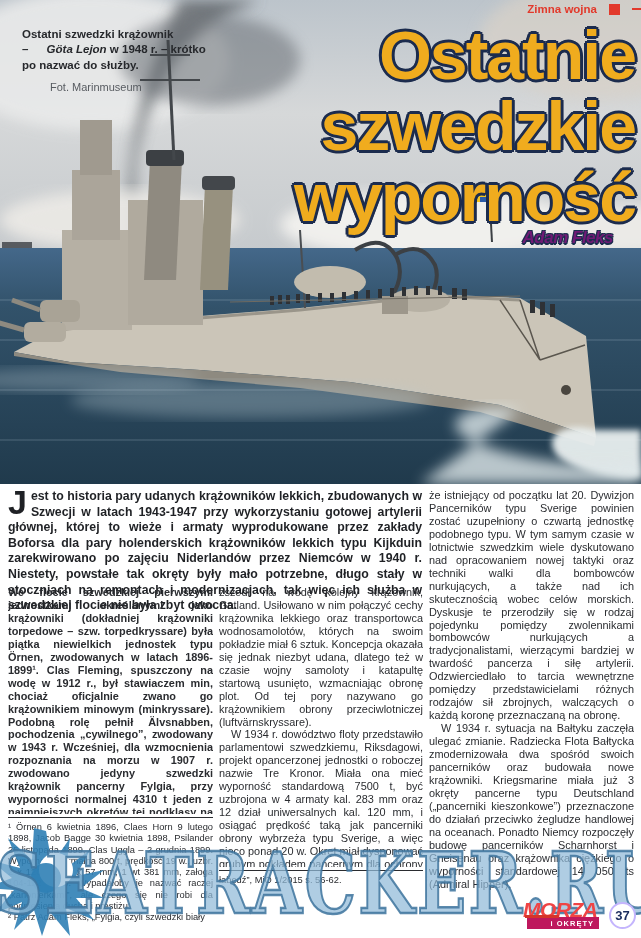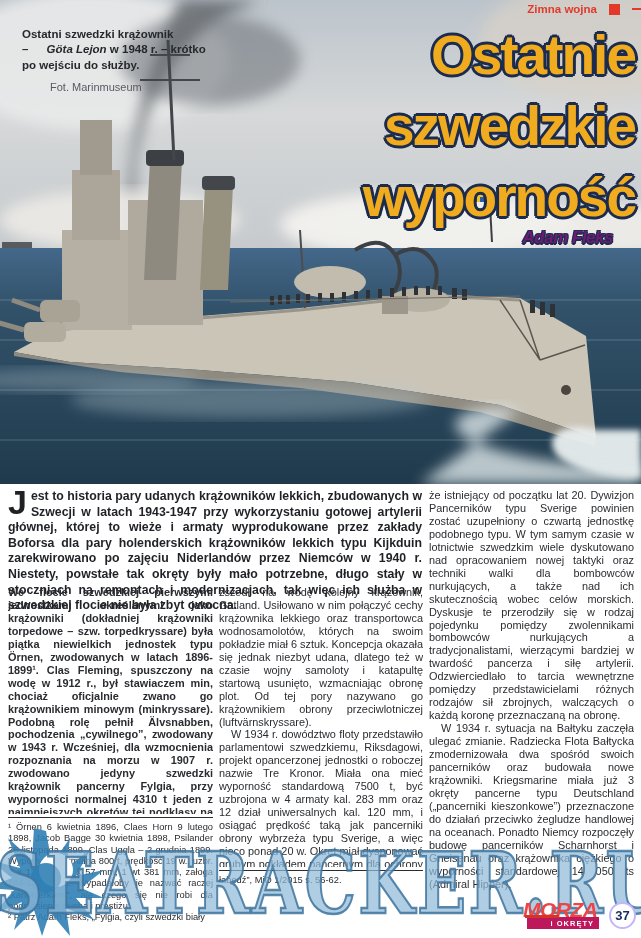--- a/index.html
+++ b/index.html
@@ -20,21 +20,21 @@
 
   
   .badge { position:absolute; top:3px; right:0; display:flex; align-items:center;
            gap:12px; z-index:3;margin-left:36px; }
   .badge .txt { color:#e2392b; font-size:11.5px; font-weight:bold; }
   .badge .sq { width:11px; height:11px; background:#e2392b; }
   .badge .ln { width:9px; height:2px; background:#e2392b; }
 
   
   .title { position:absolute; top:20px; right:6px; text-align:right; z-index:3;
-           font-weight:bold; font-size:55px; line-height:71px; letter-spacing:-2px;
+           font-weight:bold; font-size:68px; line-height:71px; letter-spacing:-2px;
            color:#f0ac1e;
            text-shadow:-2px -2px 0 #1c2c4e, 2px -2px 0 #1c2c4e, -2px 2px 0 #1c2c4e,
                         2px 2px 0 #1c2c4e, 0 3px 0 #1c2c4e, 3px 0 0 #1c2c4e,
                        -3px 0 0 #1c2c4e, 0 -3px 0 #1c2c4e; }
   .author { position:absolute; top:228px; right:28px; z-index:3; font-size:17px;
             font-weight:bold; font-style:italic; color:#701a75; letter-spacing:-0.5px;
             text-shadow:-1px -1px 0 #1c2c4e, 1px -1px 0 #1c2c4e, -1px 1px 0 #1c2c4e,
                          1px 1px 0 #1c2c4e, 0 2px 0 #1c2c4e; }
 
   
@@ -196,21 +196,21 @@
     <path d="M596,430 C560,420 540,440 560,458 C590,480 641,478 641,478 L641,430 Z" fill="#e9efef" opacity="0.95" filter="url(#soft2)"></path>
     <path d="M520,410 C480,400 430,420 470,440 C520,462 600,470 641,462 L641,484 L420,484 Z" fill="#dfe8ea" opacity="0.8" filter="url(#soft)"></path>
     <ellipse cx="250" cy="400" rx="180" ry="18" fill="#b9cbd2" opacity="0.35" filter="url(#soft)"></ellipse>
     <ellipse cx="80" cy="380" rx="120" ry="12" fill="#c5d4da" opacity="0.3" filter="url(#soft)"></ellipse>
   </svg>
 </div>
 
 <div class="caption">
   <div>Ostatni szwedzki krążownik</div>
   <div><span>– </span><span class="it">Göta Lejon</span><span> w 1948 r. – krótko</span></div>
-  <div>po wejściu do służby.</div>
+  <div>po nazwać do służby.</div>
   <div class="credit">Fot. Marinmuseum</div>
 </div>
 
 <div class="badge">
   <span class="txt">Zimna wojna</span>
   <span class="sq"></span>
   <span class="ln"></span>
 </div>
 
 <div class="title">

